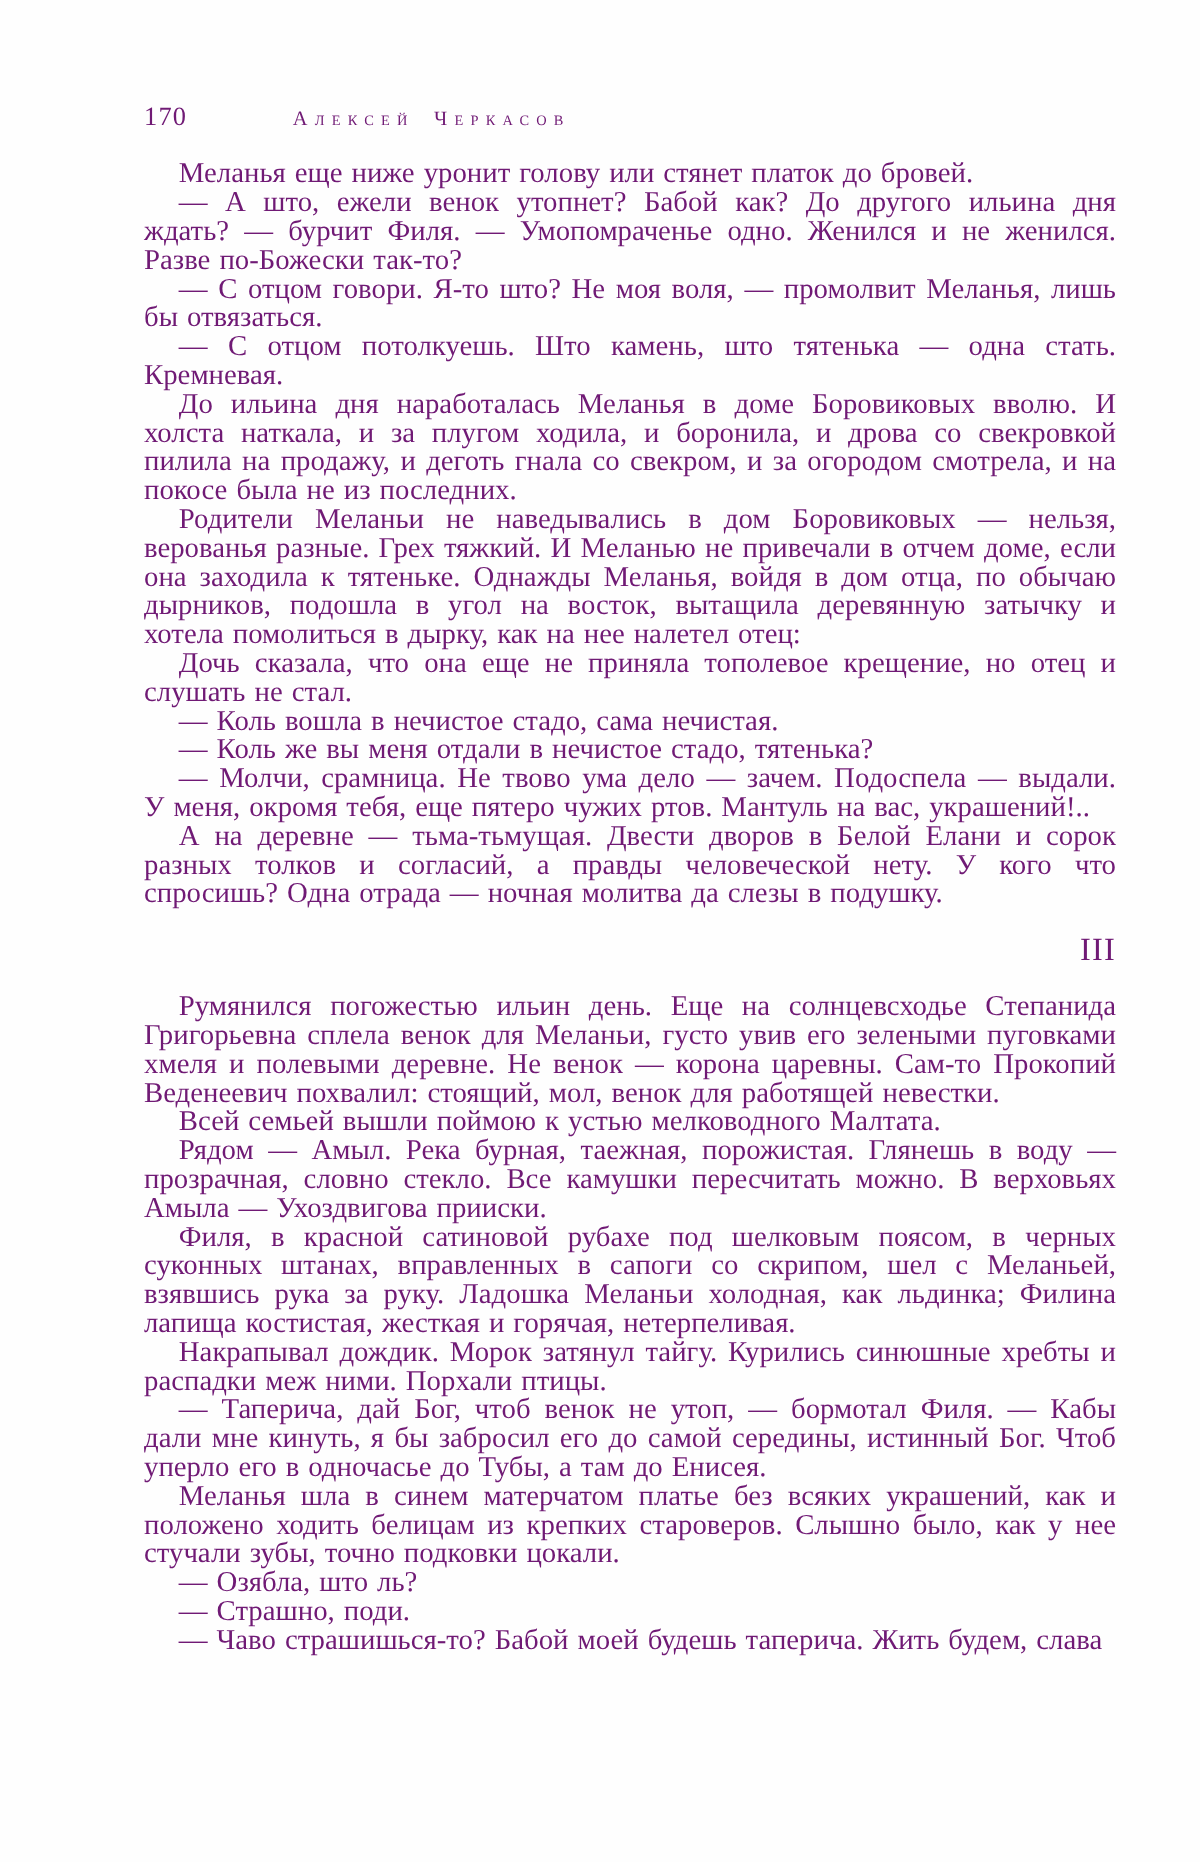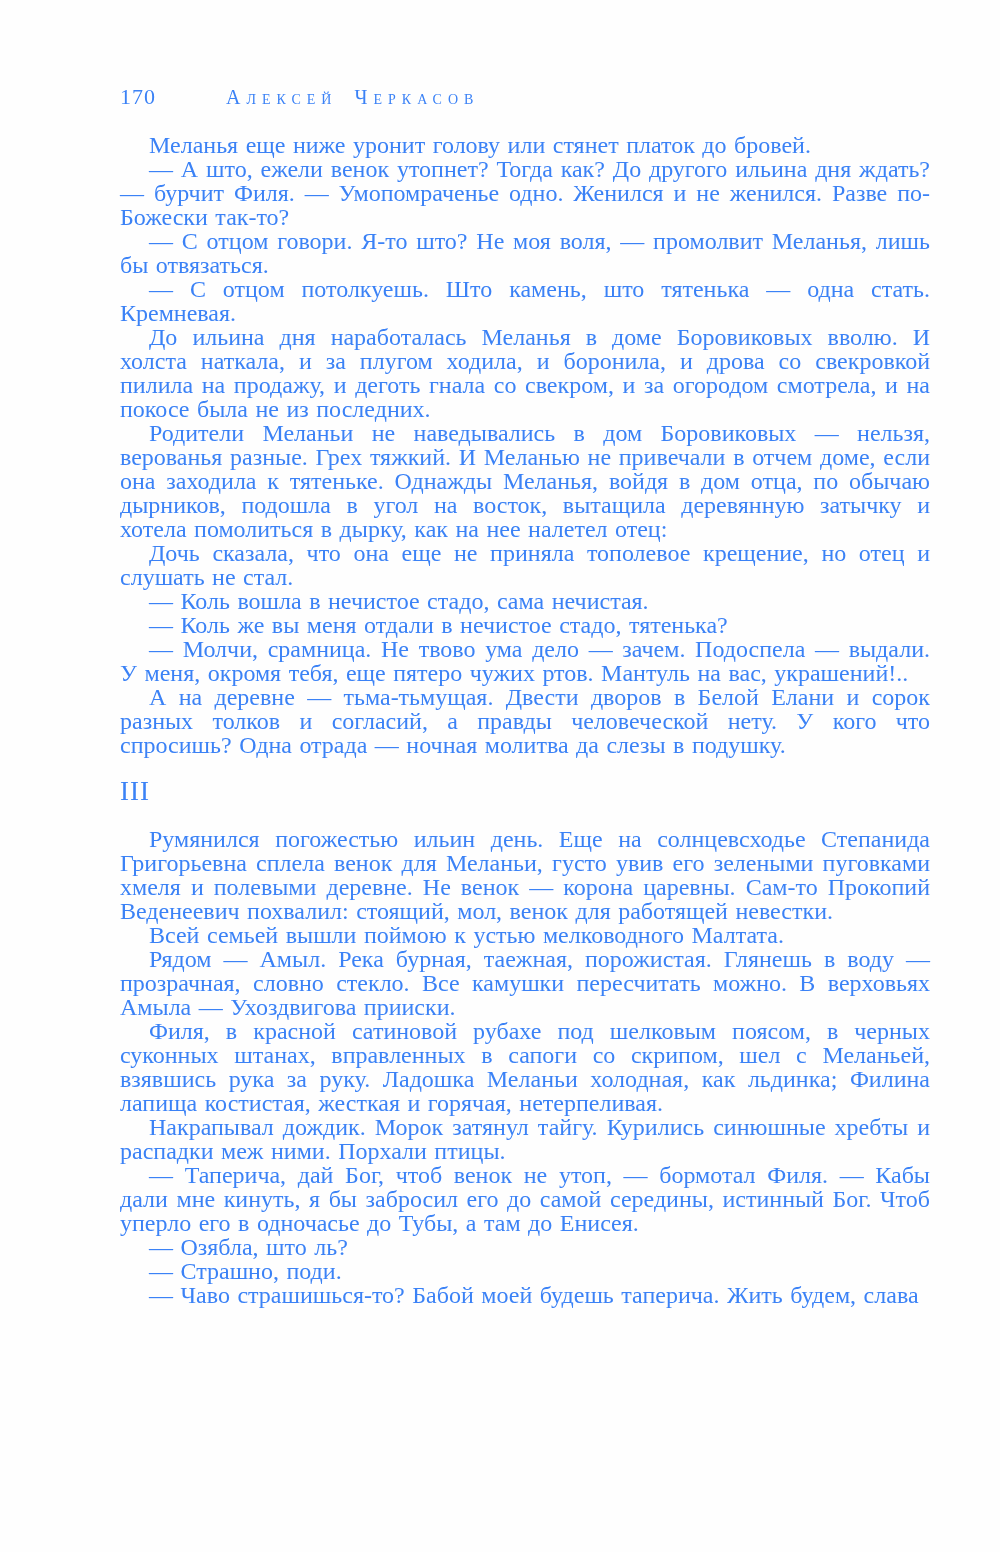--- a/index.html
+++ b/index.html
@@ -6,88 +6,89 @@
     margin: 0;
     padding: 0;
     background: #ffffff;
   }
   .page {
     position: relative;
     width: 1000px;
     height: 1552px;
     box-sizing: border-box;
     background: #fefefe;
-    color: #3b82f6;
+    color: #701a75;
     font-family: "Liberation Serif", "DejaVu Serif", serif;
     padding: 84px 70px 0 120px;
     overflow: hidden;
   }
   .running-head {
     display: flex;
     align-items: baseline;
     margin: 0 0 23px 0;
   }
   .page-number {
     font-size: 22px;
     letter-spacing: 1px;
   }
   .running-author {
-    margin-left: 70px;
-    font-size: 20px;
+    margin-left: 88px;
+    font-size: 17px;
     font-variant: small-caps;
     letter-spacing: 6px;
     word-spacing: 6px;
   }
   .text-block {
     width: 810px;
   }
   .text-block p {
     margin: 0;
     font-size: 24px;
     line-height: 24px;
     text-align: justify;
     text-indent: 29px;
     word-spacing: 1.5px;
   }
   .section-heading {
     font-weight: normal;
     font-size: 27px;
     line-height: 30px;
-    text-align: left;
+    text-align: right;
     letter-spacing: 1px;
     margin: 19px 0 21px 0;
   }
 </style>
 </head>
 <body>
 
 <div class="page">
   <header class="running-head">
     <span class="page-number">170</span>
     <span class="running-author">Алексей Черкасов</span>
   </header>
 
   <section class="text-block">
     <p>Меланья еще ниже уронит голову или стянет платок до бровей.</p>
-    <p>— А што, ежели венок утопнет? Тогда как? До другого ильина дня ждать? — бурчит Филя. — Умопомраченье одно. Женился и не женился. Разве по-Божески так-то?</p>
+    <p>— А што, ежели венок утопнет? Бабой как? До другого ильина дня ждать? — бурчит Филя. — Умопомраченье одно. Женился и не женился. Разве по-Божески так-то?</p>
     <p>— С отцом говори. Я-то што? Не моя воля, — промолвит Меланья, лишь бы отвязаться.</p>
     <p>— С отцом потолкуешь. Што камень, што тятенька — одна стать. Кремневая.</p>
     <p>До ильина дня наработалась Меланья в доме Боровиковых вволю. И холста наткала, и за плугом ходила, и боронила, и дрова со свекровкой пилила на продажу, и деготь гнала со свекром, и за огородом смотрела, и на покосе была не из последних.</p>
     <p>Родители Меланьи не наведывались в дом Боровиковых — нельзя, верованья разные. Грех тяжкий. И Меланью не привечали в отчем доме, если она заходила к тятеньке. Однажды Меланья, войдя в дом отца, по обычаю дырников, подошла в угол на восток, вытащила деревянную затычку и хотела помолиться в дырку, как на нее налетел отец:</p>
     <p>Дочь сказала, что она еще не приняла тополевое крещение, но отец и слушать не стал.</p>
     <p>— Коль вошла в нечистое стадо, сама нечистая.</p>
     <p>— Коль же вы меня отдали в нечистое стадо, тятенька?</p>
     <p>— Молчи, срамница. Не твово ума дело — зачем. Подоспела — выдали. У меня, окромя тебя, еще пятеро чужих ртов. Мантуль на вас, украшений!..</p>
     <p>А на деревне — тьма-тьмущая. Двести дворов в Белой Елани и сорок разных толков и согласий, а правды человеческой нету. У кого что спросишь? Одна отрада — ночная молитва да слезы в подушку.</p>
 
     <h2 class="section-heading">III</h2>
 
     <p>Румянился погожестью ильин день. Еще на солнцевсходье Степанида Григорьевна сплела венок для Меланьи, густо увив его зелеными пуговками хмеля и полевыми деревне. Не венок — корона царевны. Сам-то Прокопий Веденеевич похвалил: стоящий, мол, венок для работящей невестки.</p>
     <p>Всей семьей вышли поймою к устью мелководного Малтата.</p>
     <p>Рядом — Амыл. Река бурная, таежная, порожистая. Глянешь в воду — прозрачная, словно стекло. Все камушки пересчитать можно. В верховьях Амыла — Ухоздвигова прииски.</p>
     <p>Филя, в красной сатиновой рубахе под шелковым поясом, в черных суконных штанах, вправленных в сапоги со скрипом, шел с Меланьей, взявшись рука за руку. Ладошка Меланьи холодная, как льдинка; Филина лапища костистая, жесткая и горячая, нетерпеливая.</p>
     <p>Накрапывал дождик. Морок затянул тайгу. Курились синюшные хребты и распадки меж ними. Порхали птицы.</p>
     <p>— Таперича, дай Бог, чтоб венок не утоп, — бормотал Филя. — Кабы дали мне кинуть, я бы забросил его до самой середины, истинный Бог. Чтоб уперло его в одночасье до Тубы, а там до Енисея.</p>
+    <p>Меланья шла в синем матерчатом платье без всяких украшений, как и положено ходить белицам из крепких староверов. Слышно было, как у нее стучали зубы, точно подковки цокали.</p>
     <p>— Озябла, што ль?</p>
     <p>— Страшно, поди.</p>
     <p>— Чаво страшишься-то? Бабой моей будешь таперича. Жить будем, слава</p>
   </section>
 </div>
 
 </body></html>

